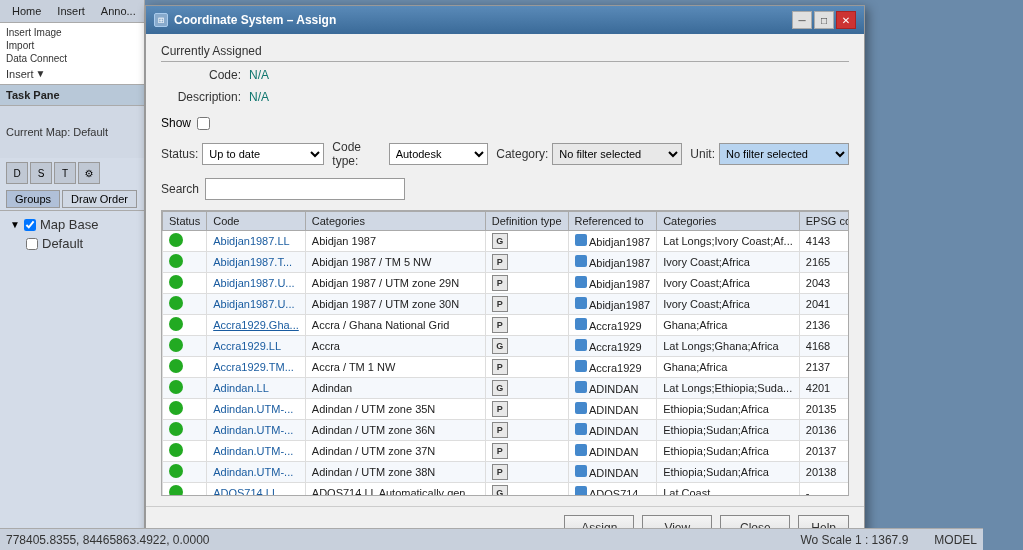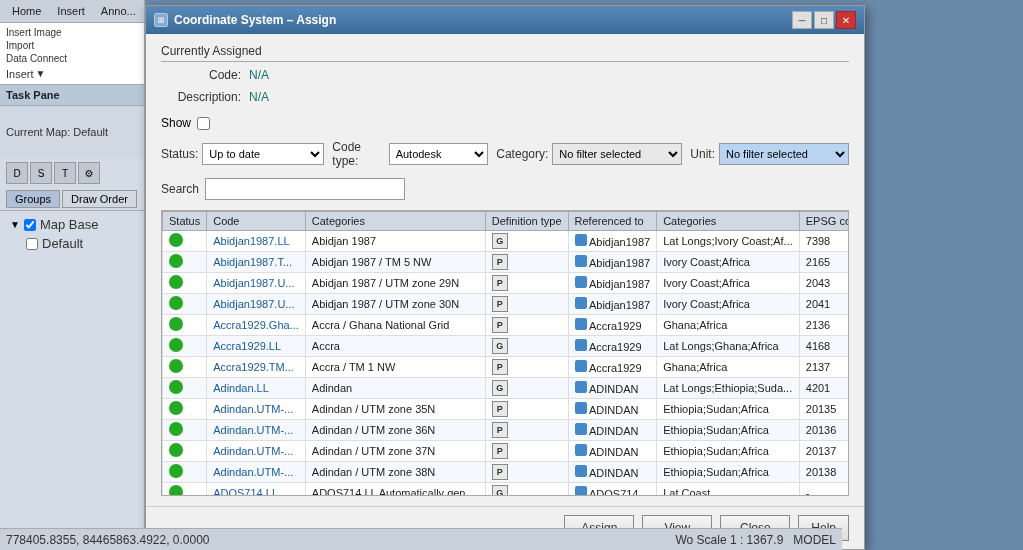--- a/index.html
+++ b/index.html
@@ -147,24 +147,24 @@
     .groups-btn.active { background: #b0c0d8; }
     .draw-order-btn { padding: 2px 8px; background: #d0d8e4; border: 1px solid #999; font-size: 11px; cursor: pointer; }
 
     .map-base-row { display: flex; align-items: center; gap: 4px; padding: 2px 4px; }
     .checkbox-sm { width: 12px; height: 12px; }
     .map-base-label { font-size: 13px; color: #333; }
     .default-row { display: flex; align-items: center; gap: 4px; padding: 2px 4px 2px 20px; }
 
     
     .status-bar {
-      position: absolute; bottom: 0; left: 0; width: 842px; height: 22px;
+      position: absolute; bottom: 0; left: 0; width: 983px; height: 22px;
       background: #c8d0dc; border-top: 1px solid #aaa;
       display: flex; align-items: center; padding: 0 6px;
-      font-size: 10px; color: #333; gap: 10px;
+      font-size: 10px; color: #333; gap: 26px;
     }
   </style>
 </head>
 <body>
 
 <div class="left-panel">
   <div class="app-toolbar">
     <div class="app-menu-bar">
       <div class="app-menu-item">Home</div>
       <div class="app-menu-item">Insert</div>
@@ -284,21 +284,21 @@
             </tr>
           </thead>
           <tbody id="table-body">
           <tr>
                 <td><span class="status-icon"></span></td>
                 <td style="color: rgb(26, 92, 160);">Abidjan1987.LL</td>
                 <td>Abidjan 1987</td>
                 <td><span class="def-type-badge">G</span></td>
                 <td><span class="ref-img"></span> Abidjan1987</td>
                 <td>Lat Longs;Ivory Coast;Af...</td>
-                <td>7398</td>
+                <td>4143</td>
               </tr>
               <tr>
                 <td><span class="status-icon"></span></td>
                 <td style="color: rgb(26, 92, 160);">Abidjan1987.T...</td>
                 <td>Abidjan 1987 / TM 5 NW</td>
                 <td><span class="def-type-badge">P</span></td>
                 <td><span class="ref-img"></span> Abidjan1987</td>
                 <td>Ivory Coast;Africa</td>
                 <td>2165</td>
               </tr>
@@ -315,21 +315,21 @@
                 <td><span class="status-icon"></span></td>
                 <td style="color: rgb(26, 92, 160);">Abidjan1987.U...</td>
                 <td>Abidjan 1987 / UTM zone 30N</td>
                 <td><span class="def-type-badge">P</span></td>
                 <td><span class="ref-img"></span> Abidjan1987</td>
                 <td>Ivory Coast;Africa</td>
                 <td>2041</td>
               </tr>
               <tr>
                 <td><span class="status-icon"></span></td>
-                <td style="color: rgb(26, 92, 160);">Accra1929.Gha...</td>
+                <td style="color: rgb(26, 92, 160); text-decoration: underline;">Accra1929.Gha...</td>
                 <td>Accra / Ghana National Grid</td>
                 <td><span class="def-type-badge">P</span></td>
                 <td><span class="ref-img"></span> Accra1929</td>
                 <td>Ghana;Africa</td>
                 <td>2136</td>
               </tr>
               <tr>
                 <td><span class="status-icon"></span></td>
                 <td style="color: rgb(26, 92, 160);">Accra1929.LL</td>
                 <td>Accra</td>

